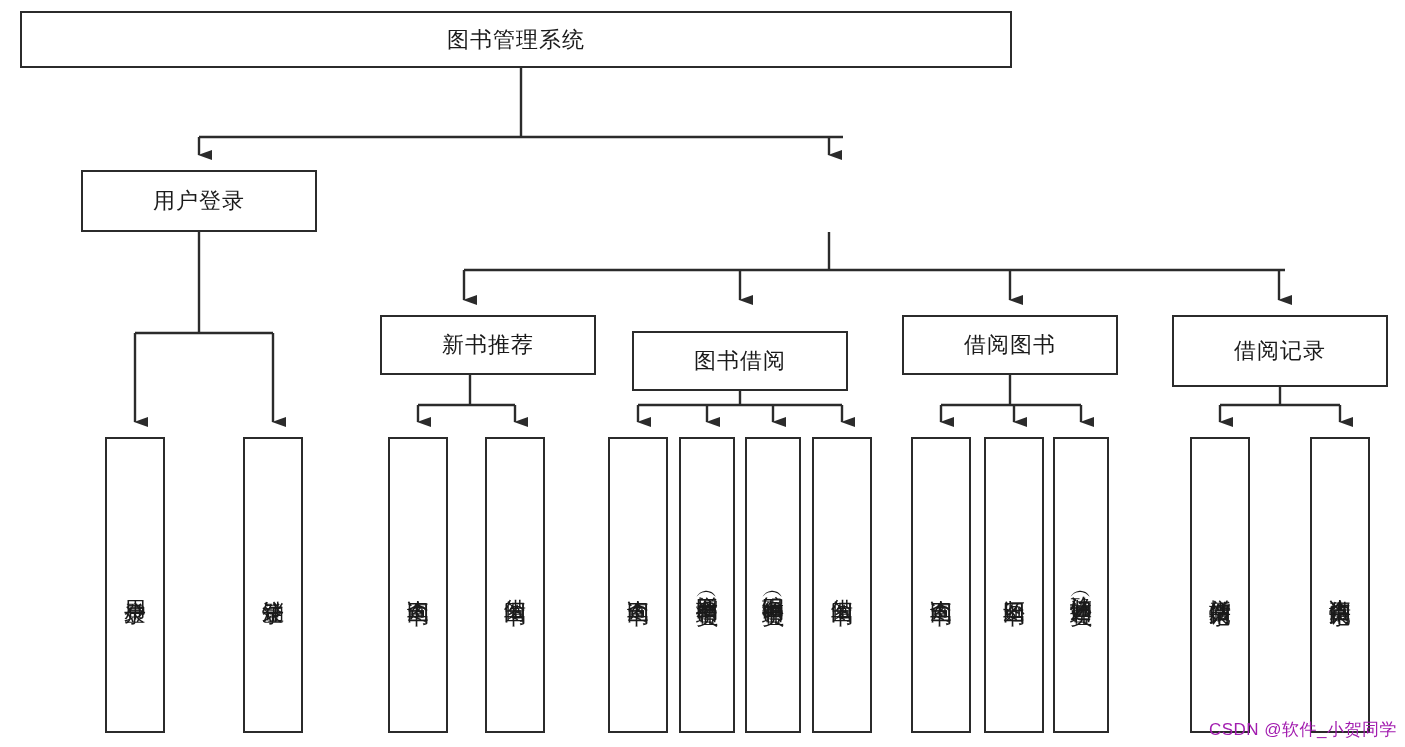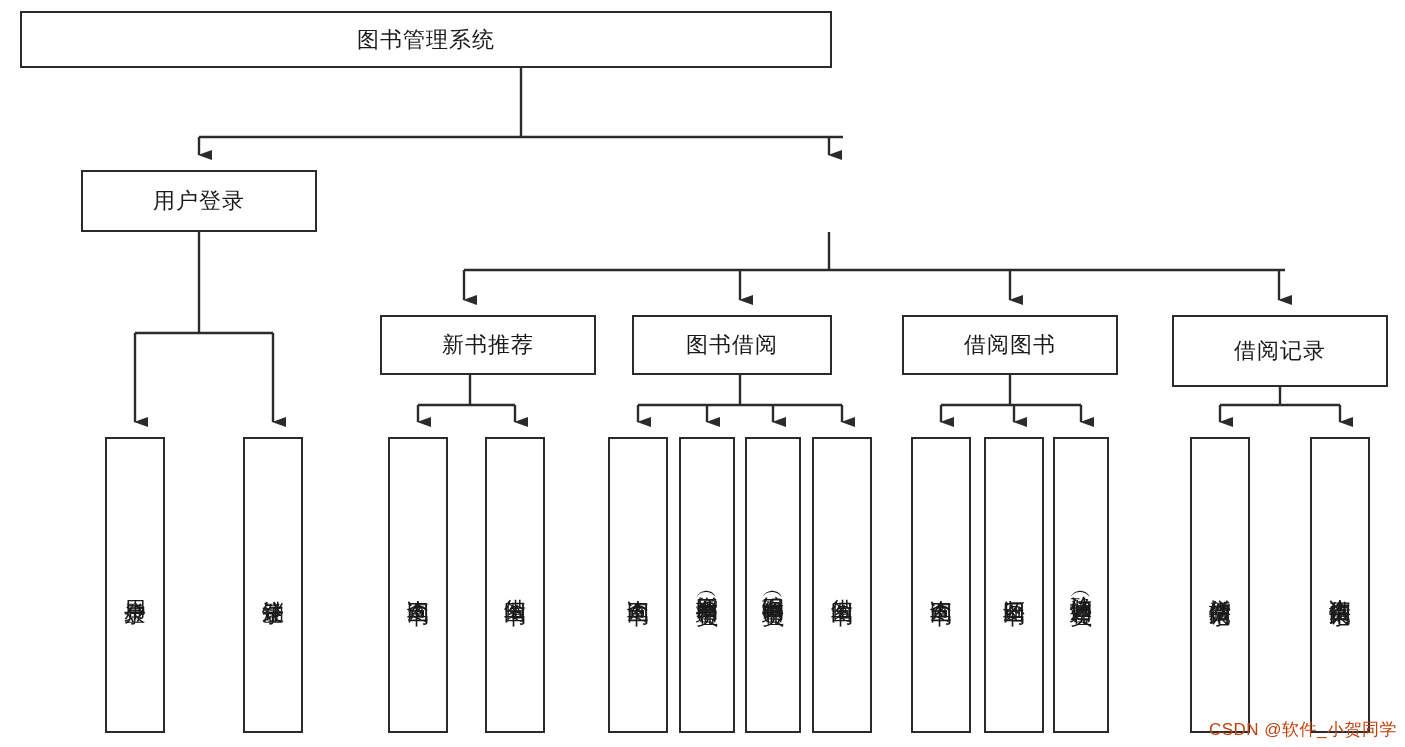--- a/index.html
+++ b/index.html
@@ -71,21 +71,21 @@
     color: #1a1a1a;
     letter-spacing: 1px;
     white-space: nowrap;
   }
   #watermark {
     position: absolute;
     right: 8px;
     bottom: 6px;
     font-family: "Liberation Sans", "DejaVu Sans", sans-serif;
     font-size: 17px;
-    color: #c2410c;
+    color: #a21caf;
     letter-spacing: 0.5px;
     white-space: nowrap;
     user-select: none;
   }
 </style>
 </head>
 <body>
 
 <div id="diagram-root">
 
@@ -144,32 +144,32 @@
     </g>
 
     <g>
       <path class="conn" d="M 1280 375 L 1280 405"></path>
       <path class="conn" d="M 1220 405 L 1340 405"></path>
       <path class="conn" d="M 1220 405 L 1220 422" marker-end="url(#arw)"></path>
       <path class="conn" d="M 1340 405 L 1340 422" marker-end="url(#arw)"></path>
     </g>
   </svg>
 
-  <div class="hbox" id="node-root" style="left: 20px; top: 11px; width: 812px; height: 57px;">
+  <div class="hbox" id="node-root" style="left: 20px; top: 11px; width: 992px; height: 57px;">
     <span class="hbox-inner">图书管理系统</span>
   </div>
 
   <div class="hbox" id="node-l1-0" style="left: 81px; top: 170px; width: 236px; height: 62px;">
     <span class="hbox-inner">用户登录</span>
   </div>
 
   <div class="hbox" id="node-l2-0" style="left: 380px; top: 315px; width: 216px; height: 60px;">
     <span class="hbox-inner">新书推荐</span>
   </div>
-  <div class="hbox" id="node-l2-1" style="left: 632px; top: 315px; width: 200px; height: 60px; align-items: center;">
+  <div class="hbox" id="node-l2-1" style="left: 632px; top: 331px; width: 216px; height: 60px; align-items: center;">
     <span class="hbox-inner">图书借阅</span>
   </div>
   <div class="hbox" id="node-l2-2" style="left: 902px; top: 315px; width: 216px; height: 60px;">
     <span class="hbox-inner">借阅图书</span>
   </div>
   <div class="hbox" id="node-l2-3" style="left: 1172px; top: 315px; width: 216px; height: 72px;">
     <span class="hbox-inner">借阅记录</span>
   </div>
 
   <div class="vbox" id="leaf-0" style="left: 105px; top: 437px; width: 60px; height: 296px;">

